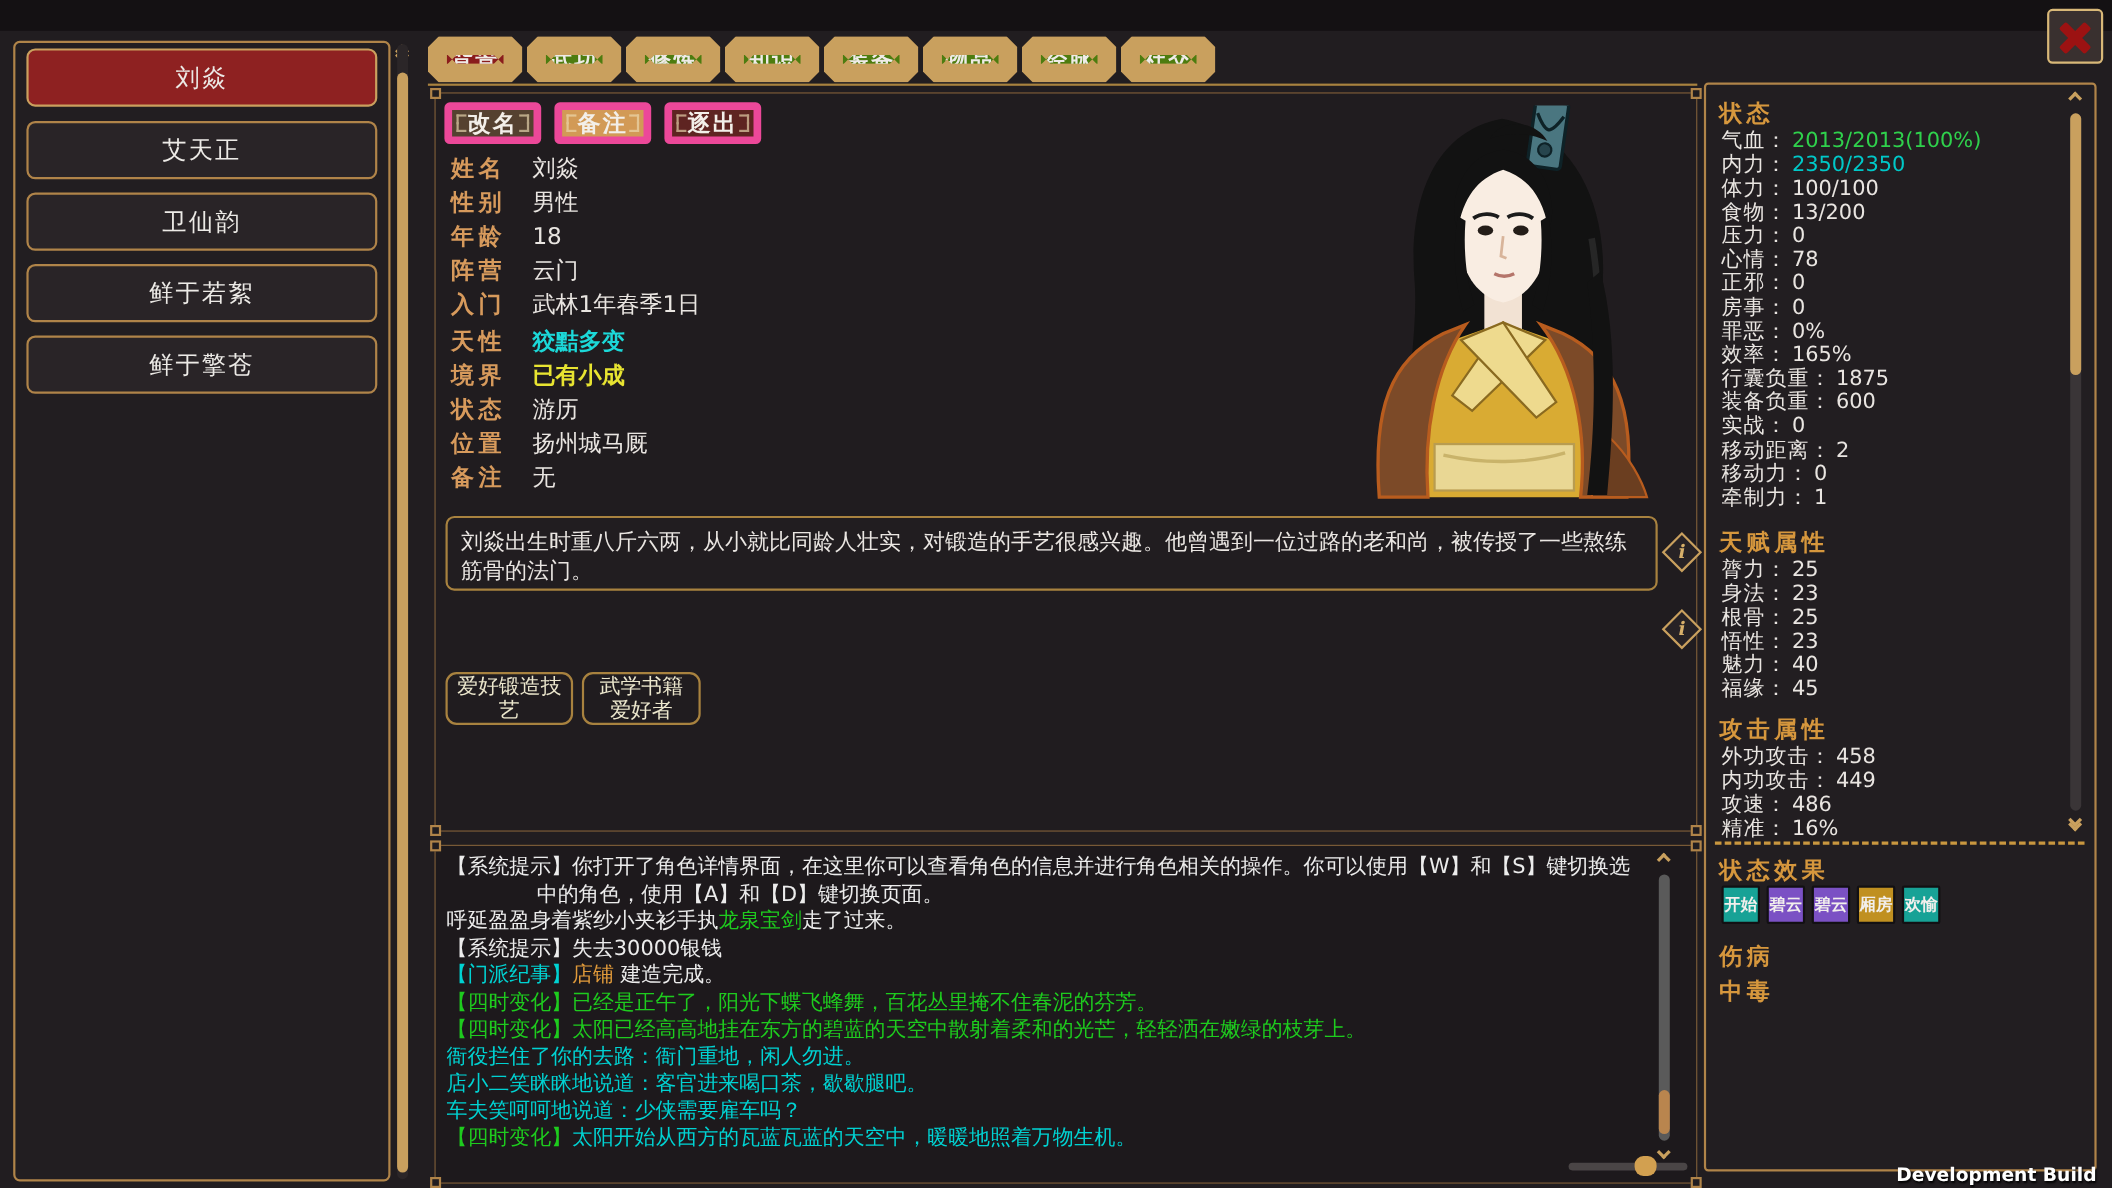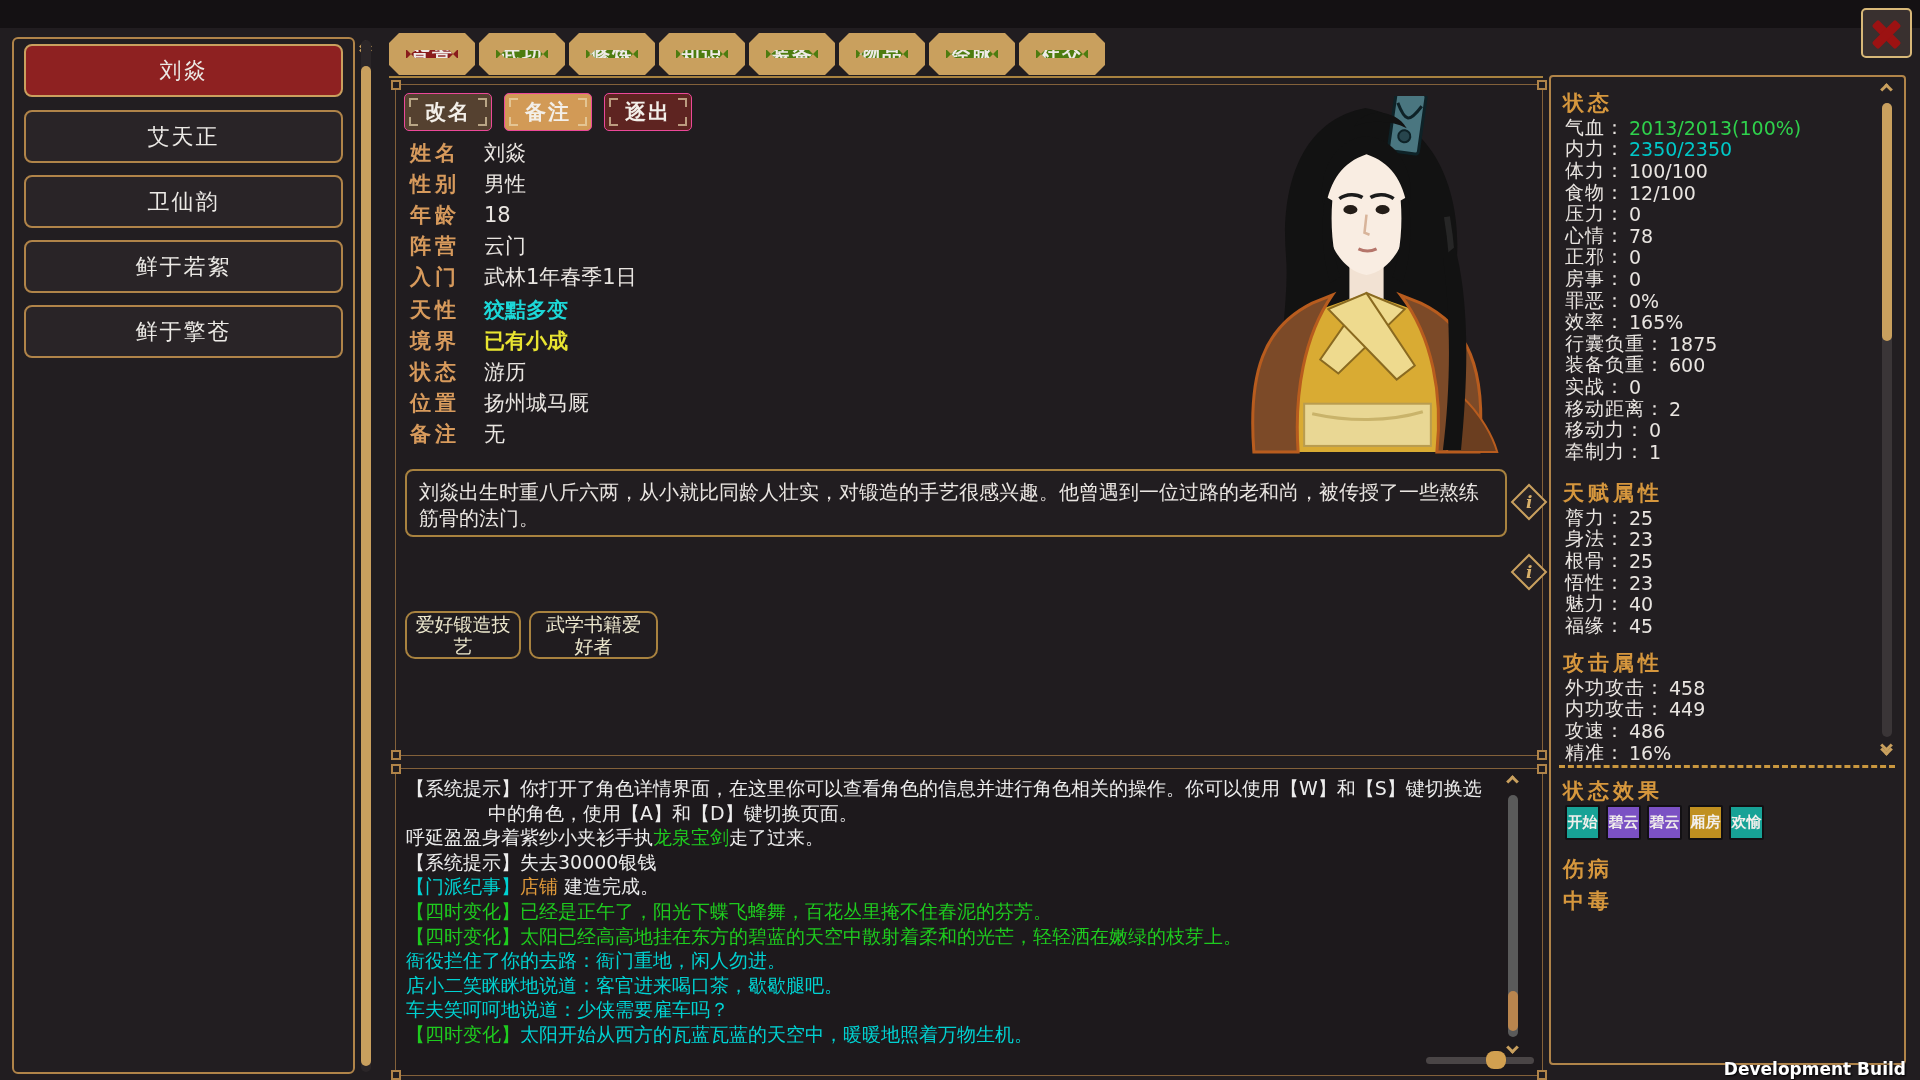--- a/index.html
+++ b/index.html
@@ -39,21 +39,21 @@
   
   .frame { position:absolute; border:1px solid #83613a; background:#201c1f; }
   .corner { position:absolute; width:10px; height:10px; border:2px solid #b08449; background:#211d20; }
   .corner.tl { left:-5px; top:-5px; } .corner.tr { right:-5px; top:-5px; }
   .corner.bl { left:-5px; bottom:-5px; } .corner.br { right:-5px; bottom:-5px; }
 
   .char-panel { left:395px; top:84px; width:1148px; height:672px; }
   .log-panel  { left:395px; top:768px; width:1148px; height:308px; background:#1d191c; }
 
   
-  .act-btn { position:absolute; top:8px; width:88px; height:38px; border-radius:5px; border:1px solid #ec4899;
+  .act-btn { position:absolute; top:8px; width:88px; height:38px; border-radius:5px; border:7px solid #ec4899;
              display:flex; align-items:center; justify-content:center; font-size:21px; font-weight:bold;
              color:#f3efe9; letter-spacing:2px; cursor:pointer; }
   .act-btn::before { content:""; position:absolute; inset:4px; background-repeat:no-repeat; opacity:.65; background-image:
       linear-gradient(#efddb4,#efddb4),linear-gradient(#efddb4,#efddb4),
       linear-gradient(#efddb4,#efddb4),linear-gradient(#efddb4,#efddb4),
       linear-gradient(#efddb4,#efddb4),linear-gradient(#efddb4,#efddb4),
       linear-gradient(#efddb4,#efddb4),linear-gradient(#efddb4,#efddb4);
       background-position:left top,left top,right top,right top,left bottom,left bottom,right bottom,right bottom;
       background-size:9px 2px,2px 9px,9px 2px,2px 9px,9px 2px,2px 9px,9px 2px,2px 9px; }
   .act-rename { left:8px;  background:#554130; }
@@ -251,21 +251,21 @@
       <span>i</span>
     </div>
 
   <div class="info-dia" style="left:1120px; top:474px;">
       <span>i</span>
     </div>
 
   <div class="trait-tag" style="left:9px; width:116px;">
       <span class="tg">爱好锻造技艺</span>
     </div>
-  <div class="trait-tag" style="left:133px; width:129px;">
+  <div class="trait-tag" style="left:133px; width:108px;">
       <span class="tg">武学书籍爱好者</span>
     </div>
 </section>
 
 <section class="frame log-panel">
   <i class="corner tl"></i>
     <i class="corner tr"></i>
   <i class="corner bl"></i>
     <i class="corner br"></i>
 
@@ -308,21 +308,21 @@
   <div class="s-row" style="top:61.6px">
       <span class="s-l">内力：</span>
       <span class="s-v cyan">2350/2350</span>
     </div>
   <div class="s-row" style="top:83.2px">
       <span class="s-l">体力：</span>
       <span class="s-v">100/100</span>
     </div>
   <div class="s-row" style="top:104.8px">
       <span class="s-l">食物：</span>
-      <span class="s-v">12/100</span>
+      <span class="s-v">13/200</span>
     </div>
   <div class="s-row" style="top:126.4px">
       <span class="s-l">压力：</span>
       <span class="s-v">0</span>
     </div>
   <div class="s-row" style="top:148px">
       <span class="s-l">心情：</span>
       <span class="s-v">78</span>
     </div>
   <div class="s-row" style="top:169.6px">

